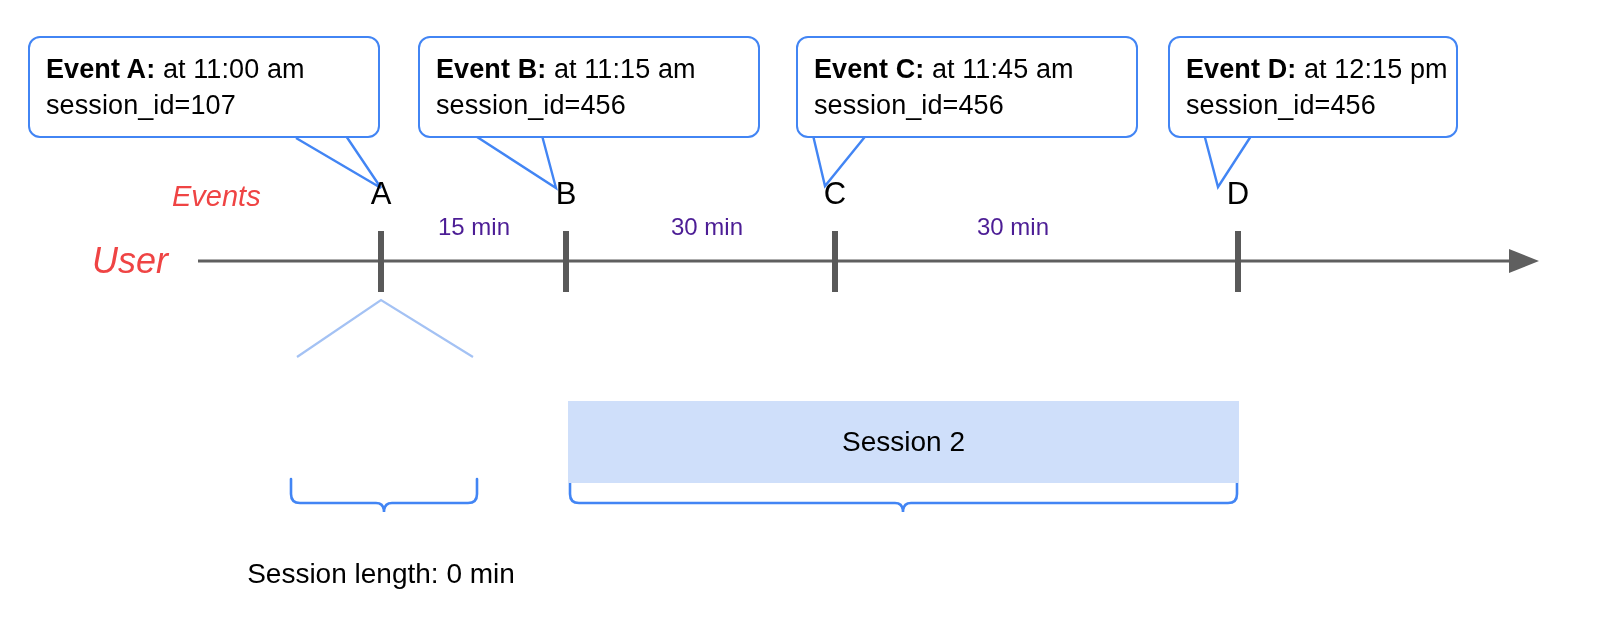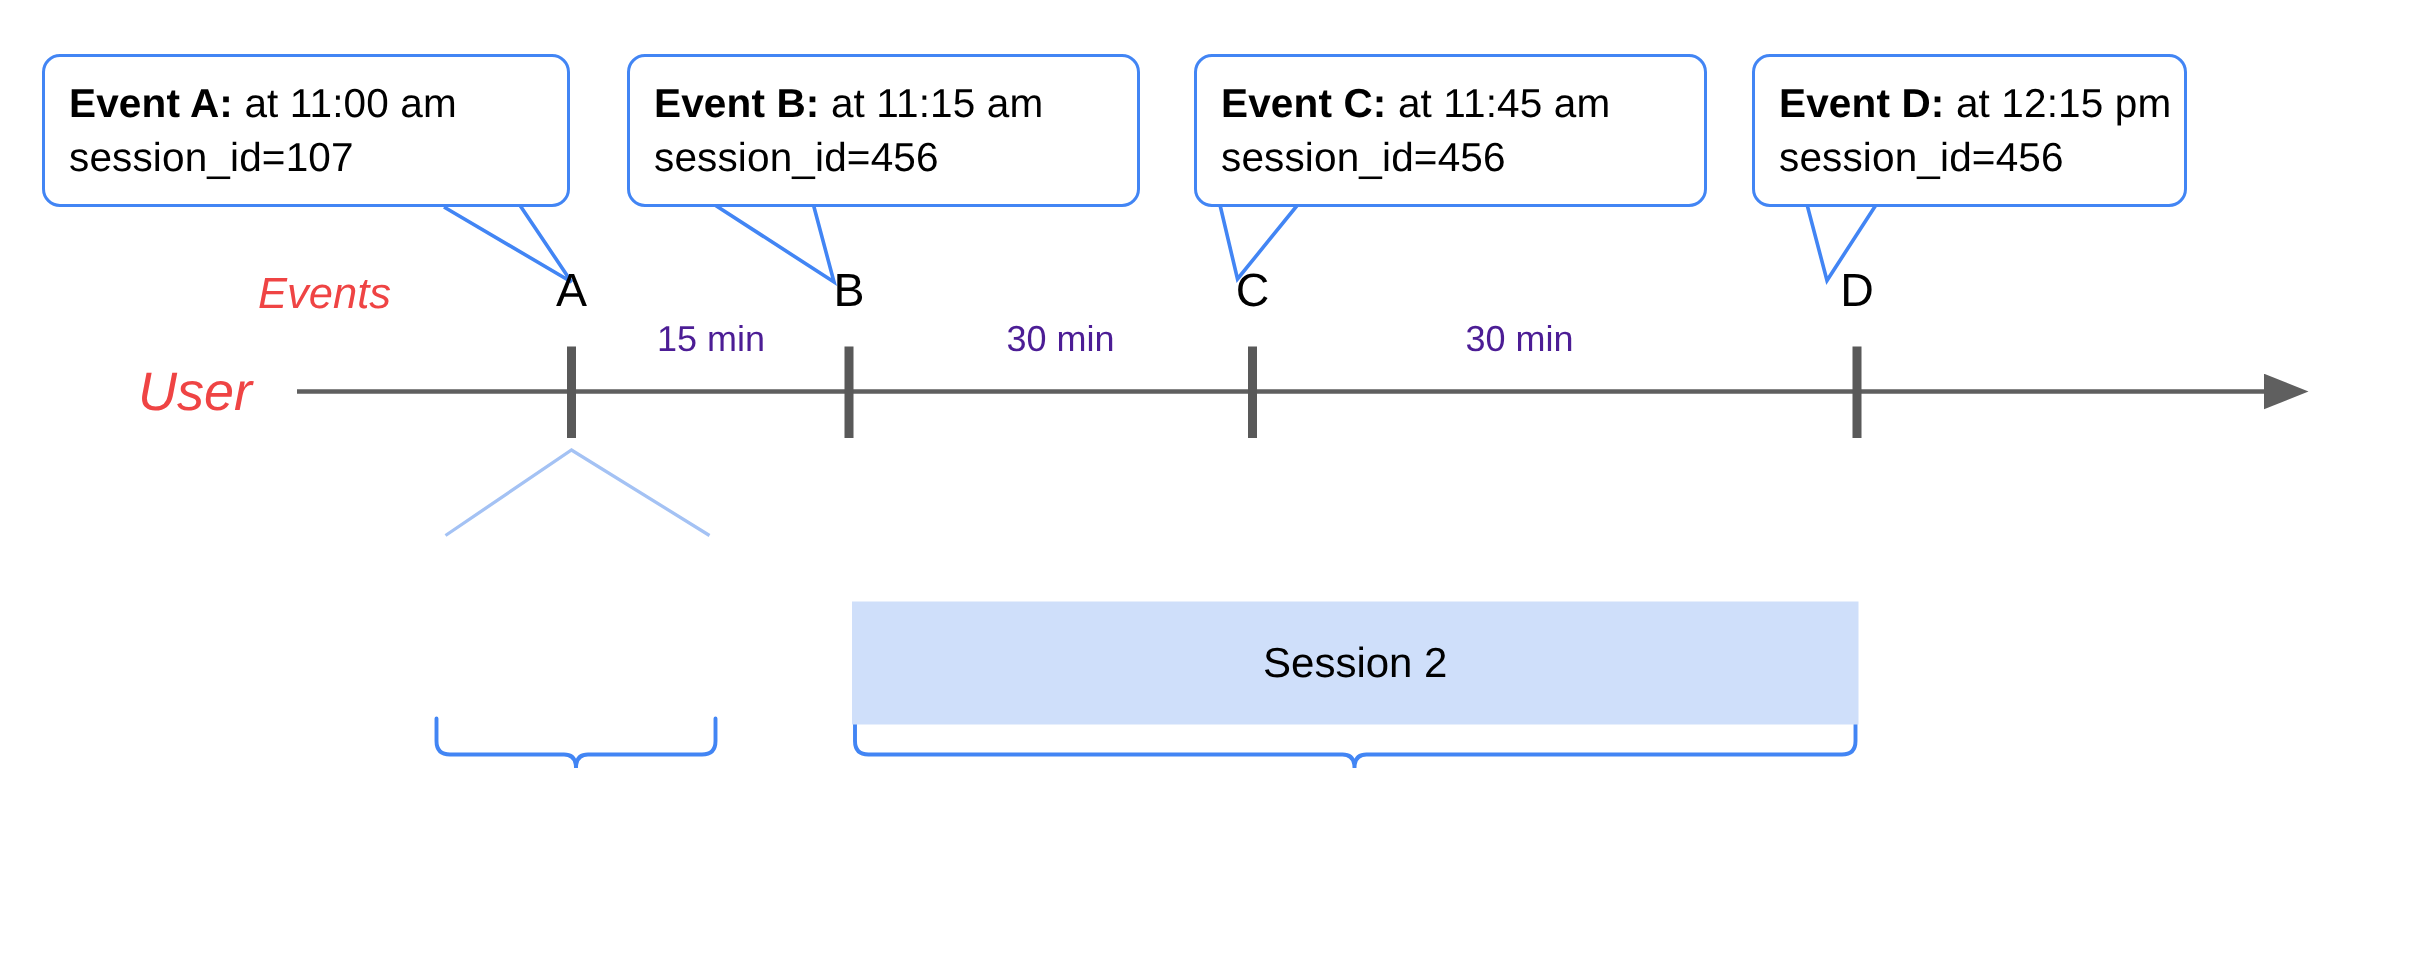--- a/index.html
+++ b/index.html
@@ -123,15 +123,16 @@
 
   <div class="gap-label" style="left:474px; top:213px;">15 min</div>
   <div class="gap-label" style="left:707px; top:213px;">30 min</div>
   <div class="gap-label" style="left:1013px; top:213px;">30 min</div>
 
 
   <div class="session-bar" style="left:568px; top:357px; width:671px; height:82px;margin-top:44px;">
     <span>Session 2</span>
   </div>
 
+  <div class="len-label" style="left:381px; top:558px;">Session length: 0 min</div>
 
 
 </div>
 
 </body></html>

